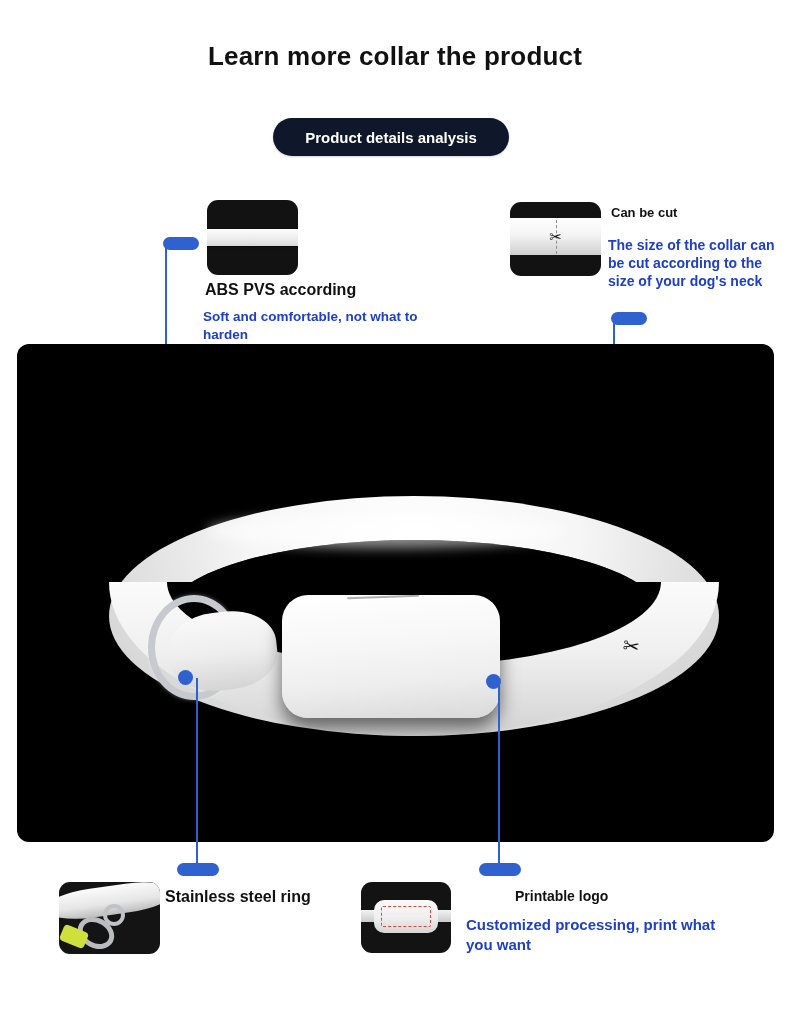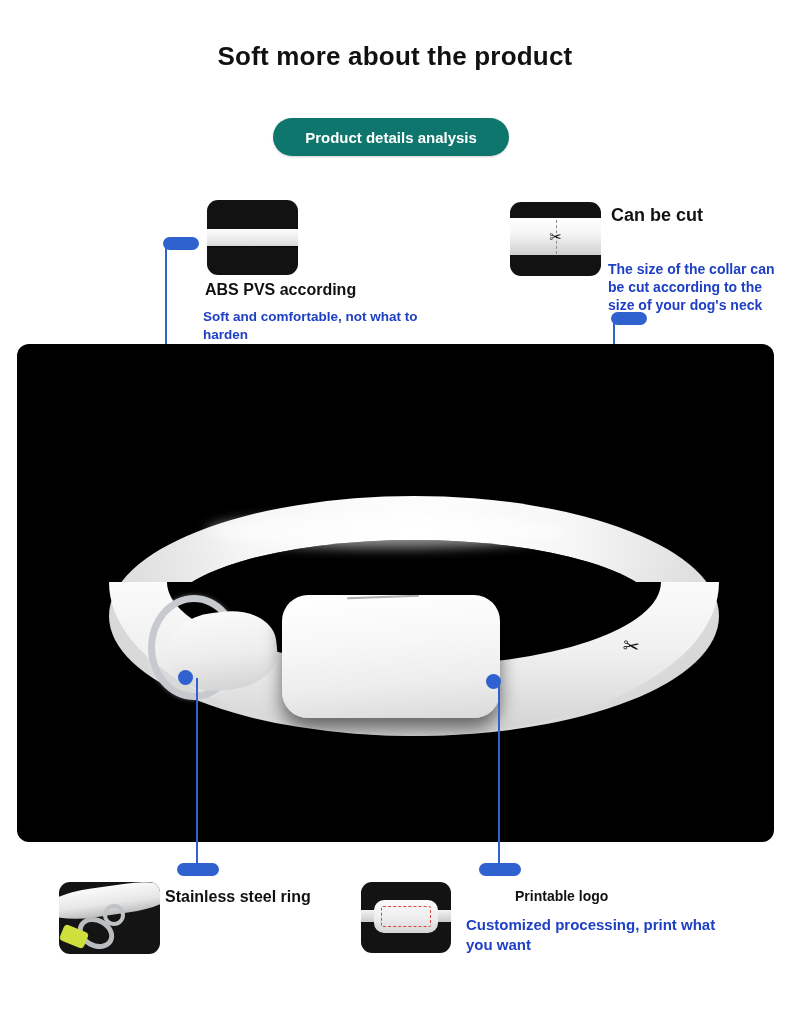--- a/index.html
+++ b/index.html
@@ -14,21 +14,21 @@
   
   .page-title {
     position: absolute; top: 41px; left: 0; width: 790px;
     text-align: center;
     font-size: 26px; font-weight: bold; color: #111111;
     letter-spacing: .2px;
   }
   .analysis-pill {
     position: absolute; top: 118px; left: 273px;
     width: 236px; height: 38px;
-    background: #0f766e; border-radius: 19px;
+    background: #0f172a; border-radius: 19px;
     display: flex; align-items: center; justify-content: center;
     color: #ffffff; font-size: 15px; font-weight: bold;
     box-shadow: 0 1px 2px rgba(0,0,0,.18);
   }
 
   
   .thumb {
     position: absolute; border-radius: 11px; overflow: hidden;
     background: #121212;
   }
@@ -115,22 +115,22 @@
 
   
   .cap-title { position: absolute; font-weight: bold; color: #111111; }
   .cap-sub   { position: absolute; font-weight: bold; color: #1f40c4; }
   .cap-sub-w { position: absolute; font-weight: bold; color: #ffffff; }
   .cap-title-w { position: absolute; font-weight: bold; color: #ffffff; }
 
   #t-abs-title { left: 205px; top: 281px; font-size: 16px; }
   #t-abs-sub   { left: 203px; top: 308px; font-size: 13.5px; width: 245px; line-height: 1.32; }
 
-  #t-cut-title { left: 611px; top: 205px; font-size: 18px; text-align: right; }
-  #t-cut-sub   { left: 608px; top: 236px; font-size: 14px; width: 176px; line-height: 1.3; margin-top: 24px; }
+  #t-cut-title { left: 611px; top: 205px; font-size: 13px; text-align: right; }
+  #t-cut-sub   { left: 608px; top: 236px; font-size: 14px; width: 176px; line-height: 1.3; }
 
   #t-usb-title { left: 417px; top: 383px; font-size: 16px; }
   #t-usb-sub1  { left: 417px; top: 418px; font-size: 11.5px; width: 230px; }
   #t-usb-sub2  { left: 417px; top: 436px; font-size: 14.5px; width: 200px; line-height: 1.3; }
 
   #t-ring-title { left: 165px; top: 888px; font-size: 16px; }
   #t-ring-sub   { left: 164px; top: 915px; font-size: 15px; width: 150px; line-height: 1.3; }
 
   #t-logo-title { left: 467px; top: 888px; font-size: 14px; margin-left: 48px; }
   #t-logo-sub   { left: 466px; top: 915px; font-size: 15px; width: 262px; line-height: 1.3; }
@@ -210,21 +210,21 @@
     position: absolute; left: 606px; top: 292px;
     font-size: 20px; color: #141414; line-height: 1;
     transform: rotate(8deg);
   }
 </style>
 </head>
 <body>
 
 <div id="page">
 
-  <div class="page-title">Soft more about the product</div>
+  <div class="page-title">Learn more collar the product</div>
   <div class="analysis-pill">
     <span>Product details analysis</span>
   </div>
 
   <div class="thumb" id="thumb-abs">
     <div class="thumb-inner">
       <div class="band"></div>
     </div>
   </div>
   <div class="cap-title" id="t-abs-title">ABS PVS according</div>

